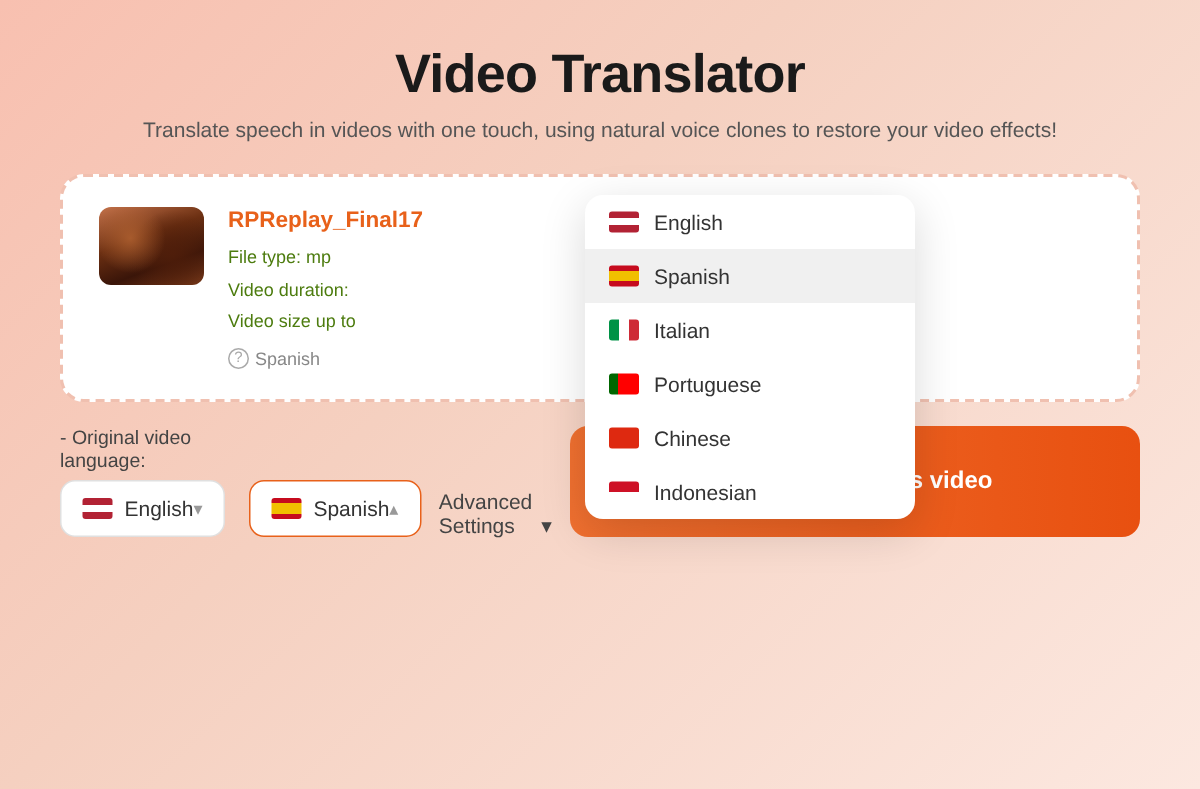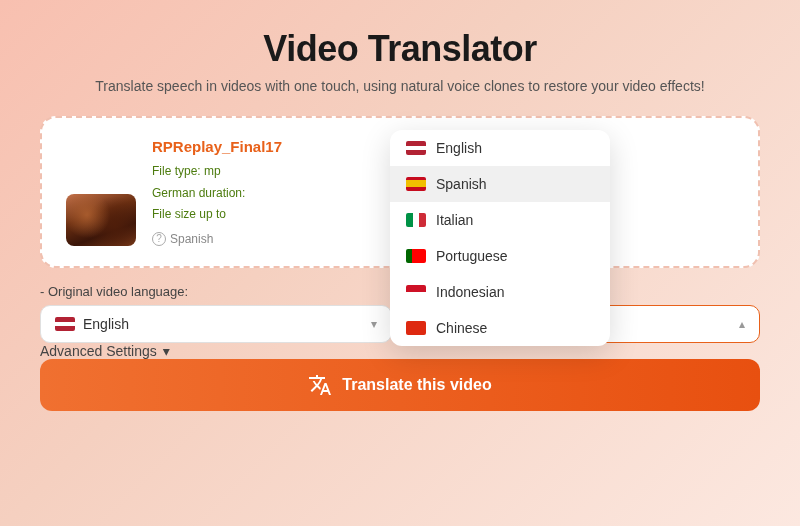--- a/index.html
+++ b/index.html
@@ -36,21 +36,21 @@
       text-align: left;
     }
 
     .upload-card {
       width: 100%;
       background: white;
       border-radius: 16px;
       padding: 20px 24px;
       border: 2px dashed #f0c0b0;
       display: flex;
-      align-items: flex-end;
+      align-items: flex-start;
       gap: 16px;
       margin-bottom: 16px;
       position: relative;
     }
 
     .video-thumbnail {
       width: 70px;
       height: 52px;
       border-radius: 8px;
       background: linear-gradient(135deg, #8B4513 0%, #5a2d0c 30%, #3d1a08 60%, #8B4513 100%);
@@ -104,21 +104,21 @@
       display: inline-flex;
       align-items: center;
       justify-content: center;
       font-size: 10px;
       color: #aaa;
     }
 
     .bottom-section {
       width: 100%;
       display: flex;
-      flex-direction: column;
+      gap: 12px;
     }
 
     .language-row {
       display: flex;
       gap: 16px;
       align-items: flex-end;
     }
 
     .lang-group {
       flex: 1;
@@ -165,21 +165,21 @@
       color: #999;
     }
 
     .lang-select-target {
       background: white;
       border: 1.5px solid #e8611a;
     }
 
     .advanced-settings {
       display: flex;
-      align-items: flex-start;
+      align-items: flex-end;
       gap: 6px;
       font-size: 14px;
       color: #444;
       cursor: pointer;
     }
 
     .translate-btn {
       width: 100%;
       padding: 14px;
       border-radius: 12px;
@@ -257,22 +257,22 @@
   <p class="subtitle">Translate speech in videos with one touch, using natural voice clones to restore your video effects!</p>
 
   <div class="upload-card">
     <div class="video-thumbnail">
       <div class="video-thumbnail-inner"></div>
     </div>
     <div class="file-info">
       <div class="file-name">RPReplay_Final17</div>
       <div class="file-meta">
         <span>File type: mp</span><br>
-        <span>German duration:</span><br>
-        <span>File size up to</span>
+        <span>Video duration:</span><br>
+        <span>Video size up to</span>
       </div>
       <div class="require-row">
         <span class="require-icon">?</span>
         <span>Spanish</span>
       </div>
     </div>
   </div>
 
   <div class="bottom-section">
     <div class="language-row">
@@ -323,20 +323,20 @@
   </div>
   <div class="dropdown-item">
     <span class="flag flag-it"></span>
     <span>Italian</span>
   </div>
   <div class="dropdown-item">
     <span class="flag flag-pt"></span>
     <span>Portuguese</span>
   </div>
   <div class="dropdown-item">
+    <span class="flag flag-cn"></span>
+    <span>Chinese</span>
+  </div>
+  <div class="dropdown-item">
     <span class="flag flag-id"></span>
     <span>Indonesian</span>
   </div>
-  <div class="dropdown-item">
-    <span class="flag flag-cn"></span>
-    <span>Chinese</span>
-  </div>
 </div>
 
 </body></html>

